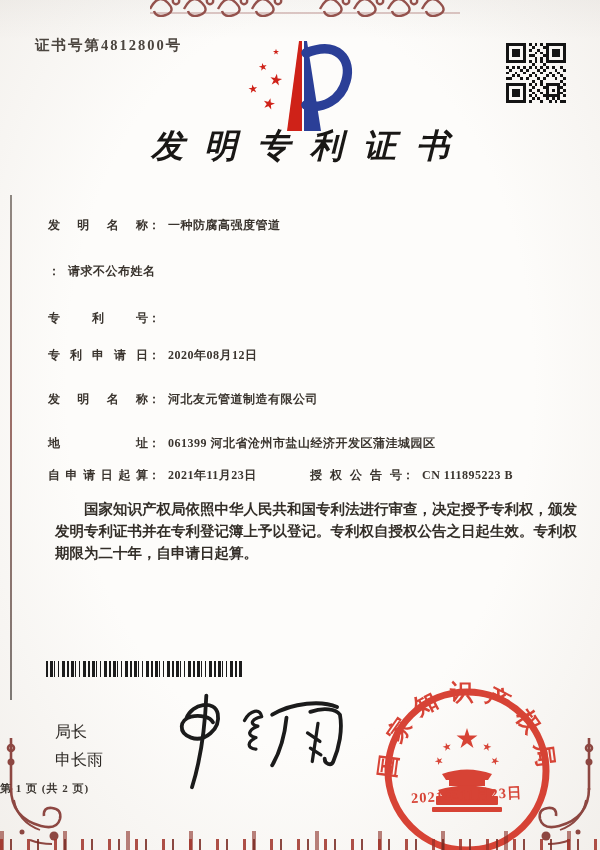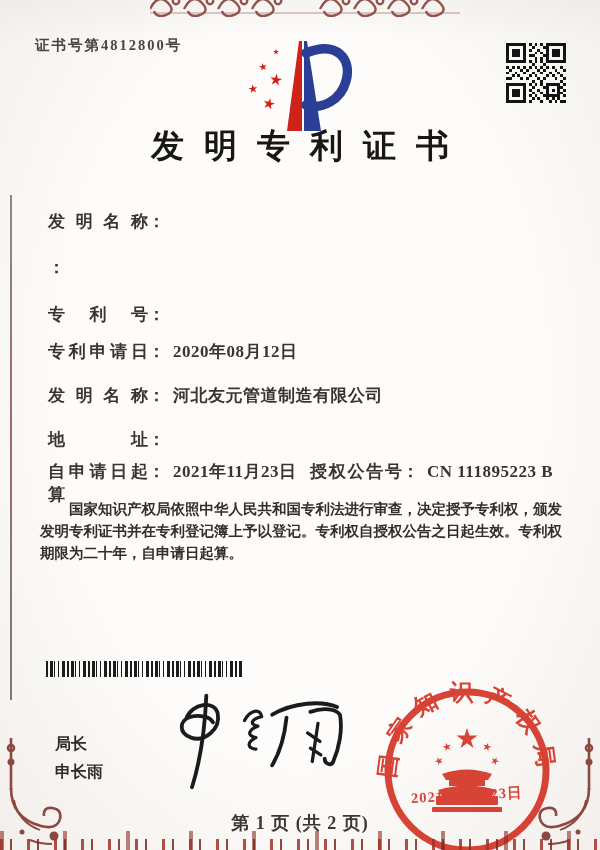--- a/index.html
+++ b/index.html
@@ -16,50 +16,50 @@
   
   .cert-no { position:absolute; left:35px; top:36px; font-size:14.5px; letter-spacing:2px;
              color:#4b453f; font-weight:600; }
   
   .logo { position:absolute; left:242px; top:34px; width:122px; height:102px; }
   
   .qr { position:absolute; left:506px; top:43px; width:60px; height:60px; }
   
   .title { position:absolute; left:0; top:124px; width:100%; text-align:center;
            font-size:33px; font-weight:700; color:#191715; letter-spacing:20px;
-           padding-left:20px; }
+           padding-left:20px;font-style:italic; }
   
   .field-row { position:absolute; left:48px; right:46px; height:24px;
-               display:flex; align-items:flex-start; font-size:17px; color:#3a342e; }
+               display:flex; align-items:flex-end; font-size:12px; color:#3a342e; }
   .field-row .lbl { display:inline-block; width:100px; font-weight:700;
                     text-align:justify; text-align-last:justify; }
   .field-row .colon { font-weight:700; margin-right:8px; }
   .field-row .val { font-weight:600; letter-spacing:.5px; }
   .r1{top:210px} .r2{top:256px} .r3{top:303px} .r4{top:340px} .r5{top:384px} .r6{top:428px} .r7{top:460px}
   .group2 { position:absolute; left:262px; display:flex; align-items:center; }
   .group2 .lbl { width:92px; }
   
-  .body-text { position:absolute; left:40px; top:498px; width:522px;
+  .body-text { position:absolute; left:55px; top:498px; width:522px;
                font-size:14.5px; line-height:22px; color:#332e28; text-align:justify; }
   .body-text p { text-indent:2em; font-weight:600; }
   
   .barcode { position:absolute; left:46px; top:661px; width:196px; height:16px;
     background:
       repeating-linear-gradient(90deg,#1c1c1c 0 2px,transparent 2px 4px,#1c1c1c 4px 7px,
         transparent 7px 8px,#1c1c1c 8px 9px,transparent 9px 12px,#1c1c1c 12px 13px,
         transparent 13px 16px,#1c1c1c 16px 19px,transparent 19px 21px); }
   
-  .signer { position:absolute; left:55px; top:718px; font-size:16px; font-weight:700;
-            color:#2e2a26; line-height:28px; font-family:"Liberation Sans","DejaVu Sans",sans-serif;margin-top:12px; }
+  .signer { position:absolute; left:55px; top:718px; font-size:16px; font-weight:400;
+            color:#2e2a26; line-height:28px; font-family:"Liberation Sans","DejaVu Sans",sans-serif; }
   .signature { position:absolute; left:150px; top:688px; width:210px; height:105px; }
   
   .seal { position:absolute; left:372px; top:676px; width:190px; height:190px; opacity:.94; }
   
-  .page-indicator { position:absolute; left:0; top:811px; width:100%; text-align:center;
-                    font-size:18px; color:#3b3631; font-weight:600; letter-spacing:1px; }
+  .page-indicator { position:absolute; left:0; top:781px; width:100%; text-align:left;
+                    font-size:11px; color:#3b3631; font-weight:600; letter-spacing:1px; }
   
   .corner { position:absolute; bottom:4px; width:72px; height:108px; }
   .corner.left { left:2px; }
   .corner.right { right:2px; transform:scaleX(-1); }
   .bottom-fringe { position:absolute; left:0; bottom:0; width:100%; height:11px; opacity:.85;
     background: repeating-linear-gradient(90deg,#a03228 0 3px,transparent 3px 10px,
       #782a22 10px 12px,transparent 12px 27px); }
   .bottom-fringe2 { position:absolute; left:0; bottom:0; width:100%; height:19px; opacity:.6;
     background: repeating-linear-gradient(90deg,#8b2f26 0 4px,transparent 4px 63px); }
   .scan-line { position:absolute; left:10px; top:195px; width:2px; height:505px; opacity:.75;
@@ -130,41 +130,44 @@
       M8,18h1v1h-1z M10,18h1v1h-1z M13,18h1v1h-1z M20,18h1v1h-1z
       M9,19h1v1h-1z M11,19h1v1h-1z M14,19h1v1h-1z M16,19h1v1h-1z M18,19h1v1h-1z
       M8,20h1v1h-1z M12,20h1v1h-1z M15,20h1v1h-1z M17,20h1v1h-1z M19,20h1v1h-1z M20,20h1v1h-1z"></path>
   </svg>
 
   <div class="title">发明专利证书</div>
 
   <div class="field-row r1">
     <span class="lbl">发明名称</span>
       <span class="colon">：</span>
+    <span class="val">一种防腐高强度管道</span>
   </div>
   <div class="field-row r2">
       <span class="colon">：</span>
+    <span class="val">请求不公布姓名</span>
   </div>
   <div class="field-row r3">
     <span class="lbl">专利号</span>
       <span class="colon">：</span>
   </div>
   <div class="field-row r4">
     <span class="lbl">专利申请日</span>
       <span class="colon">：</span>
     <span class="val">2020年08月12日</span>
   </div>
   <div class="field-row r5">
     <span class="lbl">发明名称</span>
       <span class="colon">：</span>
     <span class="val">河北友元管道制造有限公司</span>
   </div>
   <div class="field-row r6">
     <span class="lbl">地址</span>
       <span class="colon">：</span>
+    <span class="val">061399 河北省沧州市盐山经济开发区蒲洼城园区</span>
   </div>
   <div class="field-row r7">
     <span class="lbl">自申请日起算</span>
       <span class="colon">：</span>
     <span class="val">2021年11月23日</span>
     <span class="group2">
       <span class="lbl">授权公告号</span>
         <span class="colon">：</span>
       <span class="val">CN 111895223 B</span>
     </span>

